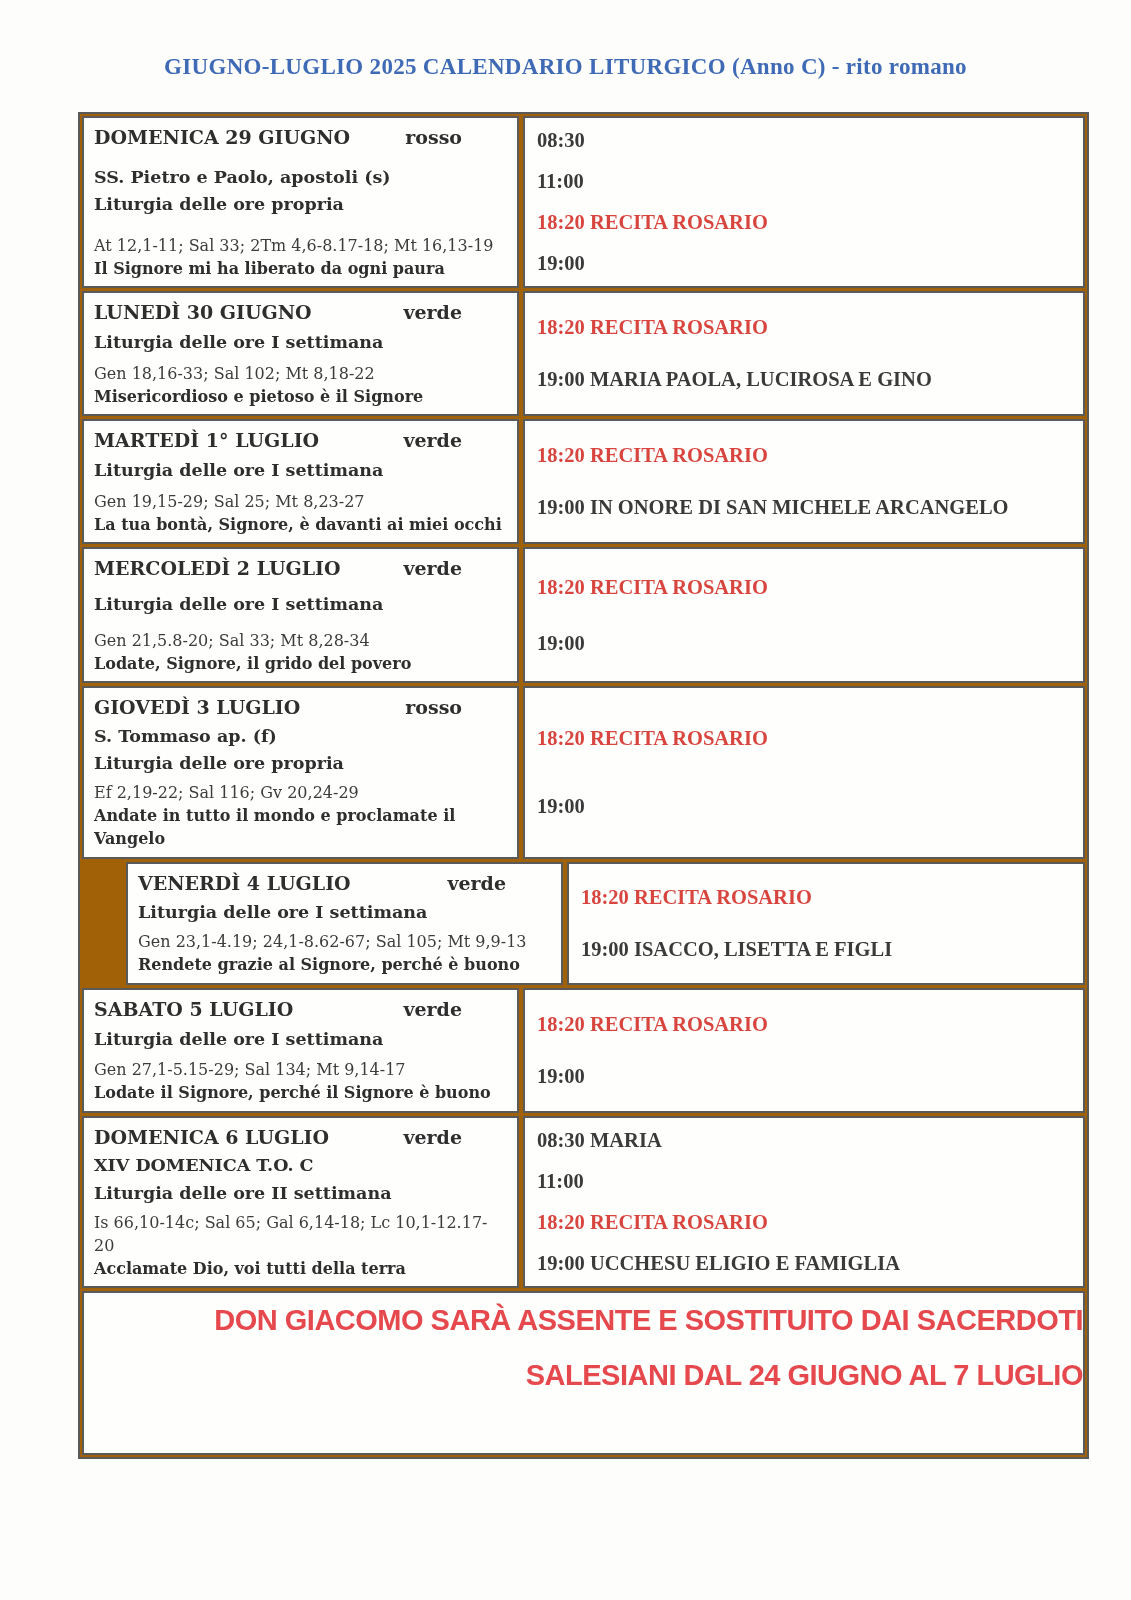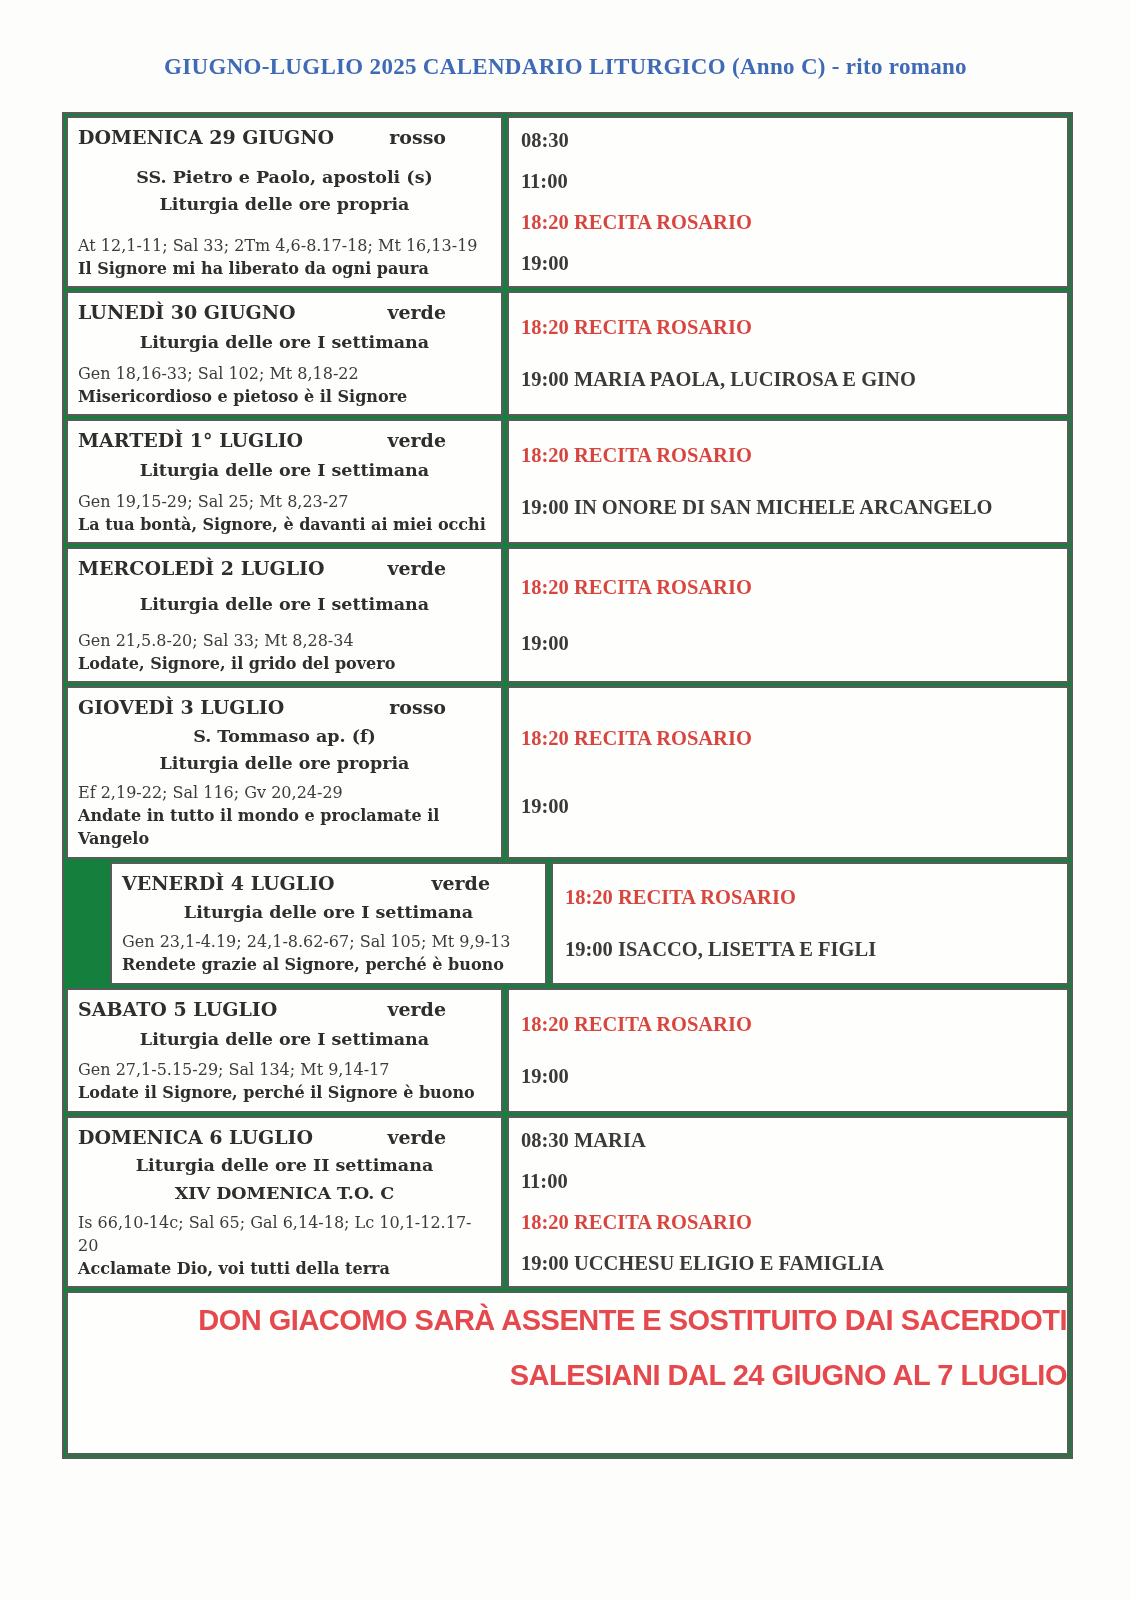--- a/index.html
+++ b/index.html
@@ -19,23 +19,23 @@
   }
   .page-title{
     position:absolute;top:54px;left:0;width:100%;
     text-align:center;
     font-family:"Liberation Serif", serif;
     font-weight:bold;font-size:23px;
     color:var(--title_blue);
     letter-spacing:.3px;
   }
   .calendar{
-    position:absolute;left:62px;top:112px;width:1011px;
+    position:absolute;left:78px;top:112px;width:1011px;
     border:2px solid var(--border_gray);
-    padding:2px;box-sizing:border-box;background:#15803d;
+    padding:2px;box-sizing:border-box;background:#a16207;
   }
   .row{display:flex;gap:4px;margin-bottom:3px;}
   .cell{border:2px solid var(--border_gray);box-sizing:border-box;background:#fefefd;}
   .cell.left{
     width:437px;flex:0 0 437px;
     display:flex;flex-direction:column;justify-content:space-between;
     padding:8px 10px 6px 10px;
   }
   .cell.right{
     flex:1;
@@ -45,21 +45,21 @@
   }
   .r1{min-height:172px;} .r2{min-height:125px;} .r3{min-height:125px;}
   .r4{min-height:136px;} .r5{min-height:147px;} .r6{min-height:123px;padding-left:44px;}
   .r7{min-height:125px;} .r8{min-height:165px;}
   .day-head{
     display:flex;justify-content:space-between;
     font-weight:bold;font-size:19px;color:#2e2e2e;line-height:1.2;
   }
   .day-color{padding-right:45px;}
   .day-center{
-    text-align:center;font-weight:bold;font-size:17.5px;
+    text-align:left;font-weight:bold;font-size:17.5px;
     line-height:1.55;color:#2e2e2e;margin:4px 0;
   }
   .day-foot{font-size:16px;line-height:1.45;}
   .day-readings{font-weight:normal;color:#3c3c3c;}
   .day-response{font-weight:bold;color:#2e2e2e;}
   .event-line{
     font-family:"Liberation Serif", serif;
     font-weight:bold;font-size:20.5px;color:#3a3a3a;
     line-height:1.3;padding:3px 0;
   }
@@ -227,22 +227,22 @@
         </div>
   </div>
 
   <div class="row r8">
     <div class="cell left">
       <div class="day-head">
         <span class="day-name">DOMENICA 6 LUGLIO</span>
         <span class="day-color">verde</span>
       </div>
       <div class="day-center">
+            <div>XIV DOMENICA T.O. C</div>
             <div>Liturgia delle ore II settimana</div>
-            <div>XIV DOMENICA T.O. C</div>
           </div>
       <div class="day-foot">
         <div class="day-readings">Is 66,10-14c; Sal 65; Gal 6,14-18; Lc 10,1-12.17-20</div>
         <div class="day-response">Acclamate Dio, voi tutti della terra</div>
       </div>
     </div>
     <div class="cell right">
           <div class="event-line">08:30 MARIA</div>
           <div class="event-line">11:00</div>
           <div class="event-line red">18:20 RECITA ROSARIO</div>

